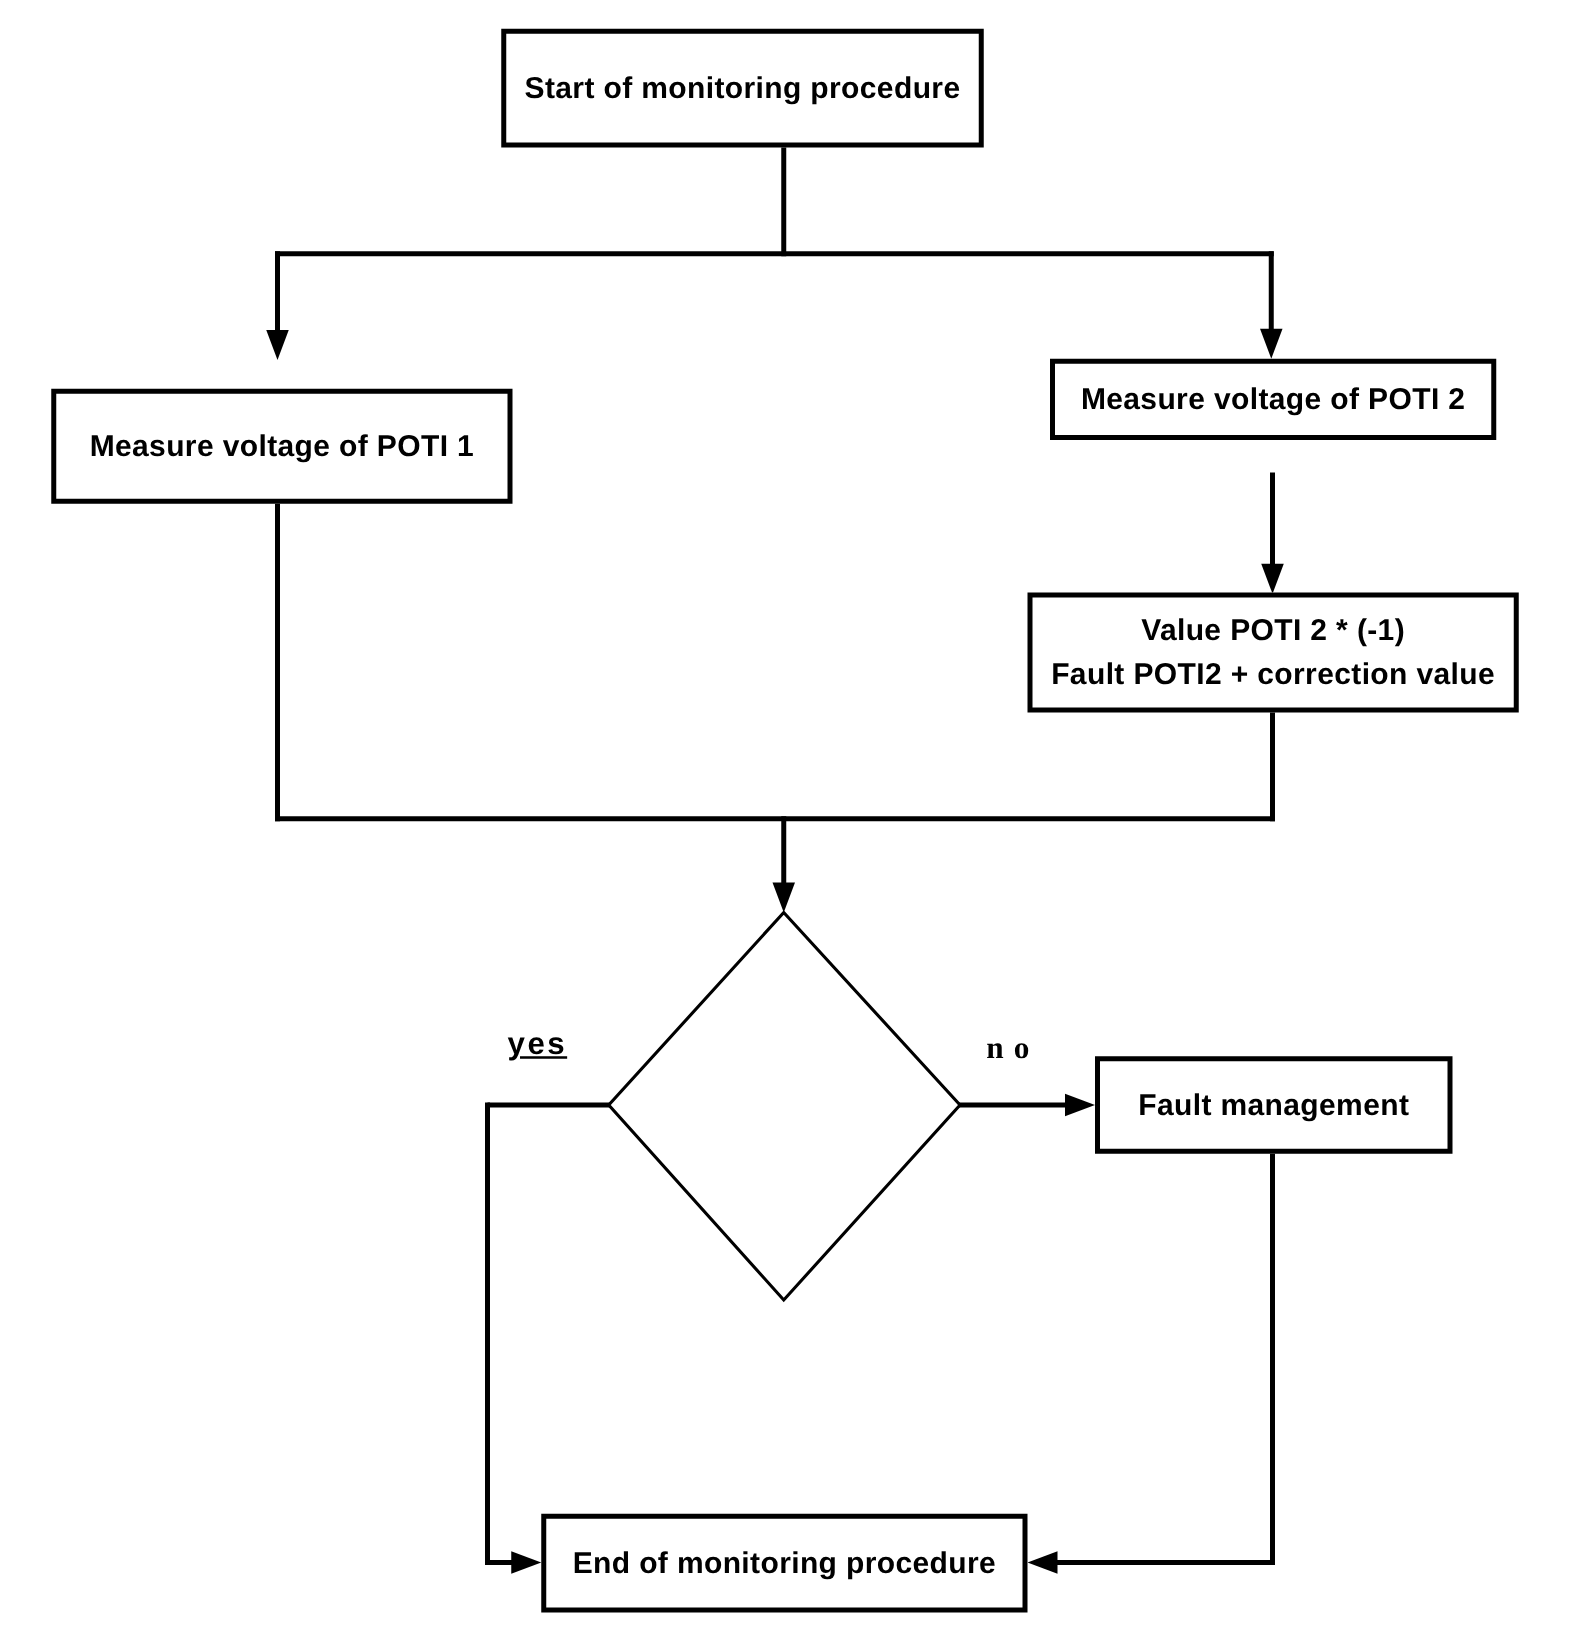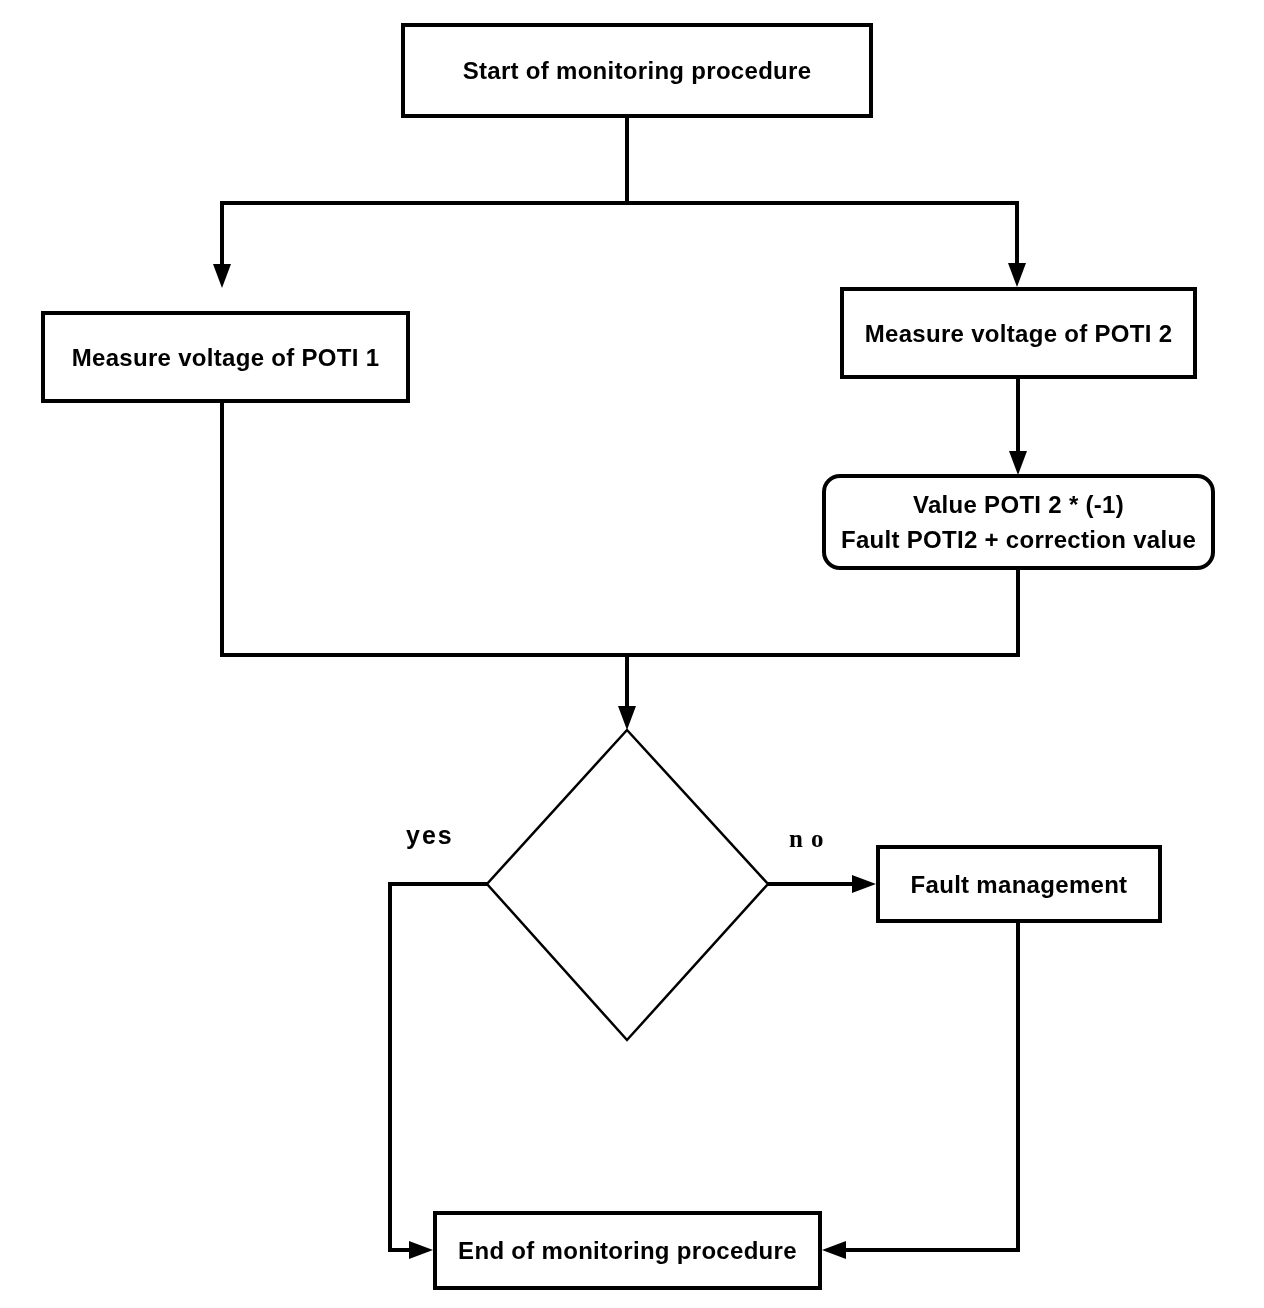--- a/index.html
+++ b/index.html
@@ -46,21 +46,21 @@
     line-height: 35px;
     letter-spacing: 0.3px;
   }
   .edge-label {
     position: absolute;
     font-weight: bold;
     font-size: 25px;
     line-height: 30px;
   }
   .edge-label.no { letter-spacing: 8px; }
-  .edge-label.yes { letter-spacing: 2px; }
+  .edge-label.yes { letter-spacing: 2px; text-decoration: underline; }
 </style>
 </head>
 <body>
 
 <div class="canvas">
 
   <svg class="connectors" width="1264" height="1308" viewBox="0 0 1264 1308">
     <g stroke="#000000" stroke-width="4" fill="none">
       <line x1="627" y1="115" x2="627" y2="205"></line>
       <line x1="220" y1="203" x2="1019" y2="203"></line>
@@ -83,33 +83,33 @@
       <polygon points="1008,263 1026,263 1017,287"></polygon>
       <polygon points="1009,451 1027,451 1018,475"></polygon>
       <polygon points="618,706 636,706 627,730"></polygon>
       <polygon points="852,875 852,893 876,884"></polygon>
       <polygon points="409,1241 409,1259 433,1250"></polygon>
       <polygon points="846,1241 846,1259 822,1250"></polygon>
     </g>
     <polygon points="627,730 768,884 627,1040 487,884" fill="#ffffff" stroke="#000000" stroke-width="2.5"></polygon>
   </svg>
 
-  <div class="node" style="left:401px; top:23px; width:472px; height:95px;">
+  <div class="node" style="left:401px; top:23px; width:386px; height:95px;">
     <span>Start of monitoring procedure</span>
   </div>
 
   <div class="node" style="left:41px; top:288px; width:369px; height:92px;margin-top:23px;">
     <span>Measure voltage of POTI 1</span>
   </div>
 
-  <div class="node" style="left:840px; top:287px; width:357px; height:92px;">
+  <div class="node" style="left:840px; top:287px; width:357px; height:65px;">
     <span>Measure voltage of POTI 2</span>
   </div>
 
-  <div class="node" style="left:822px; top:474px; width:393px; height:96px;border-radius:18px;">
+  <div class="node" style="left:822px; top:474px; width:393px; height:96px;">
     <span>Value POTI 2 * (-1)</span>
     <span>Fault POTI2 + correction value</span>
   </div>
 
   <div class="decision-text" style="left:497px; top:849px; width:262px;">
   </div>
 
   <div class="node" style="left:876px; top:845px; width:286px; height:78px;">
     <span>Fault management</span>
   </div>

